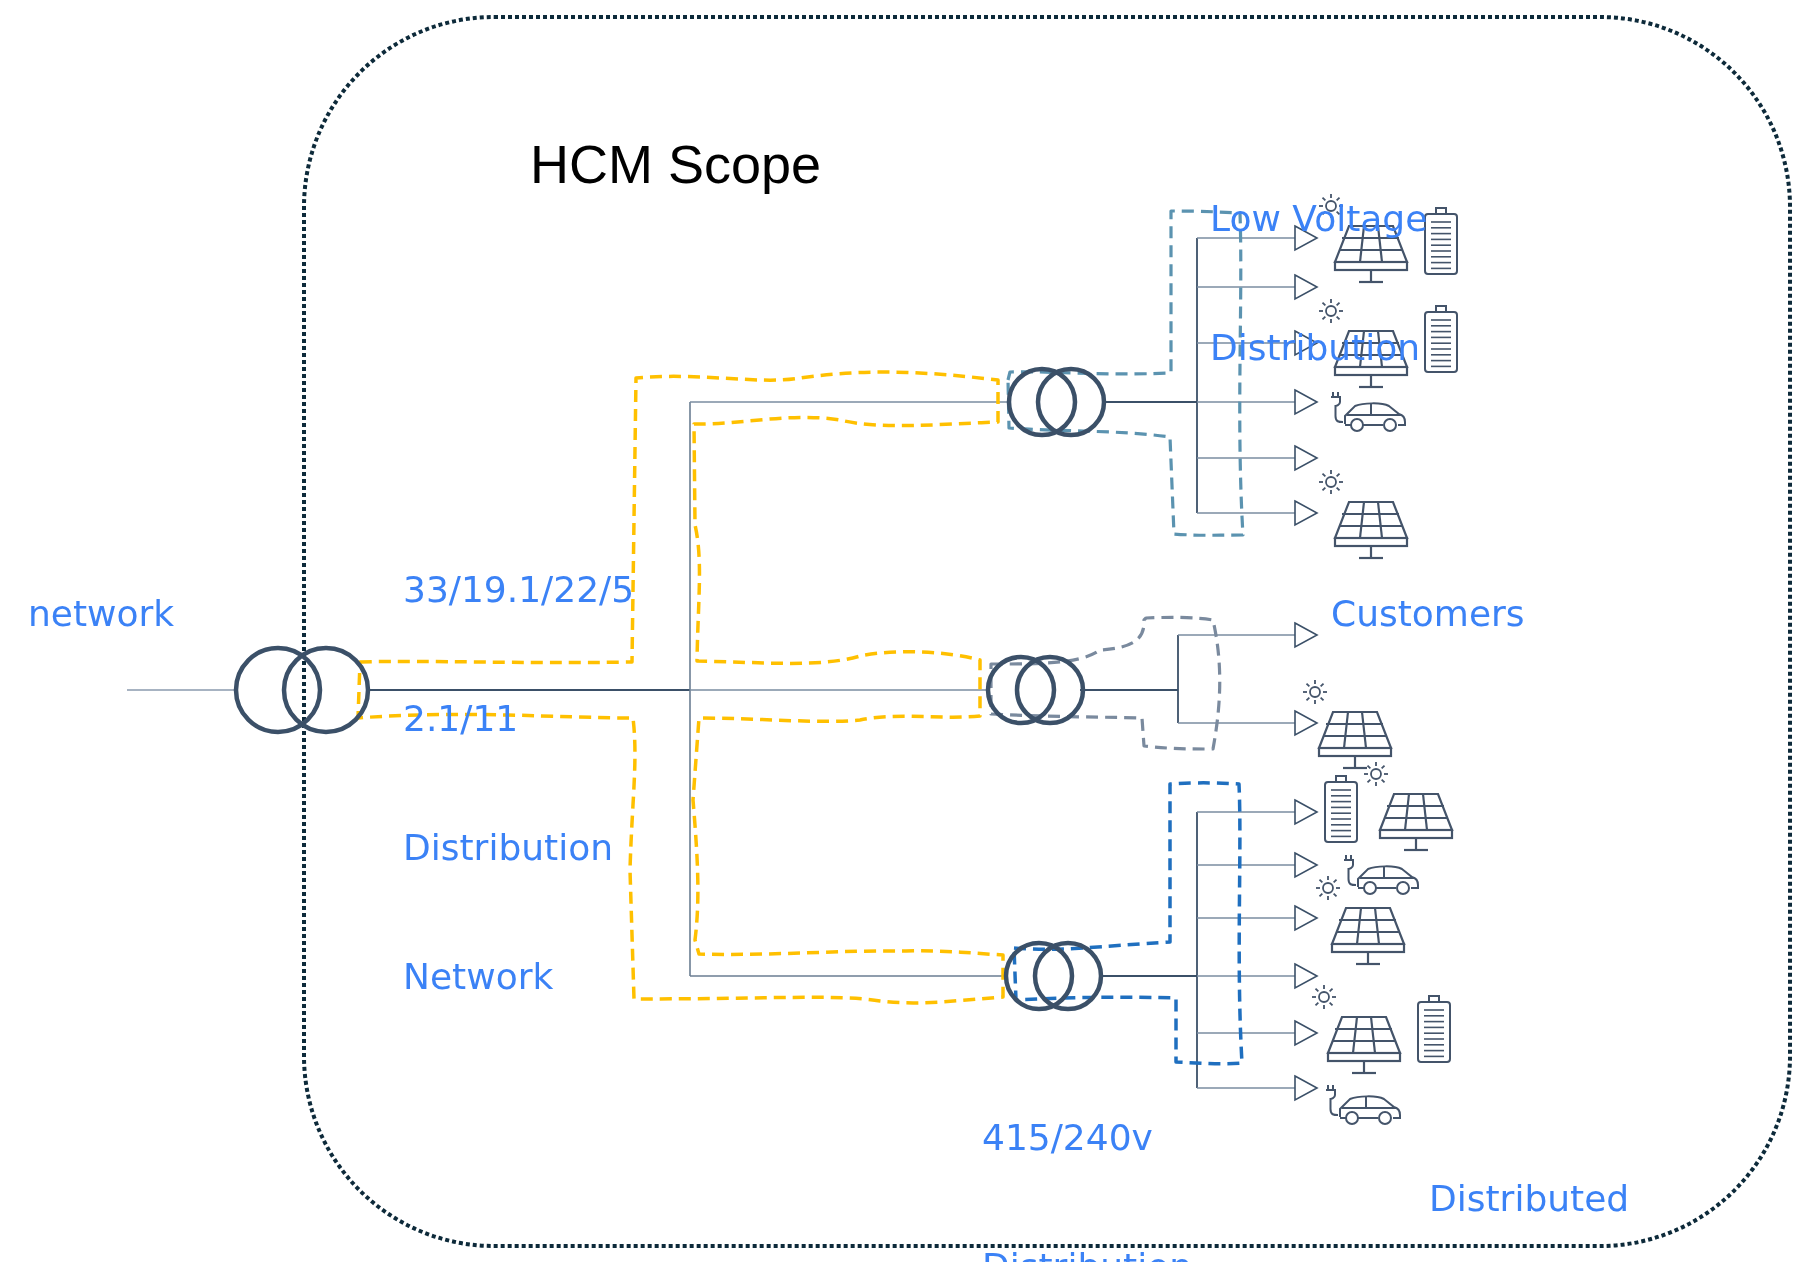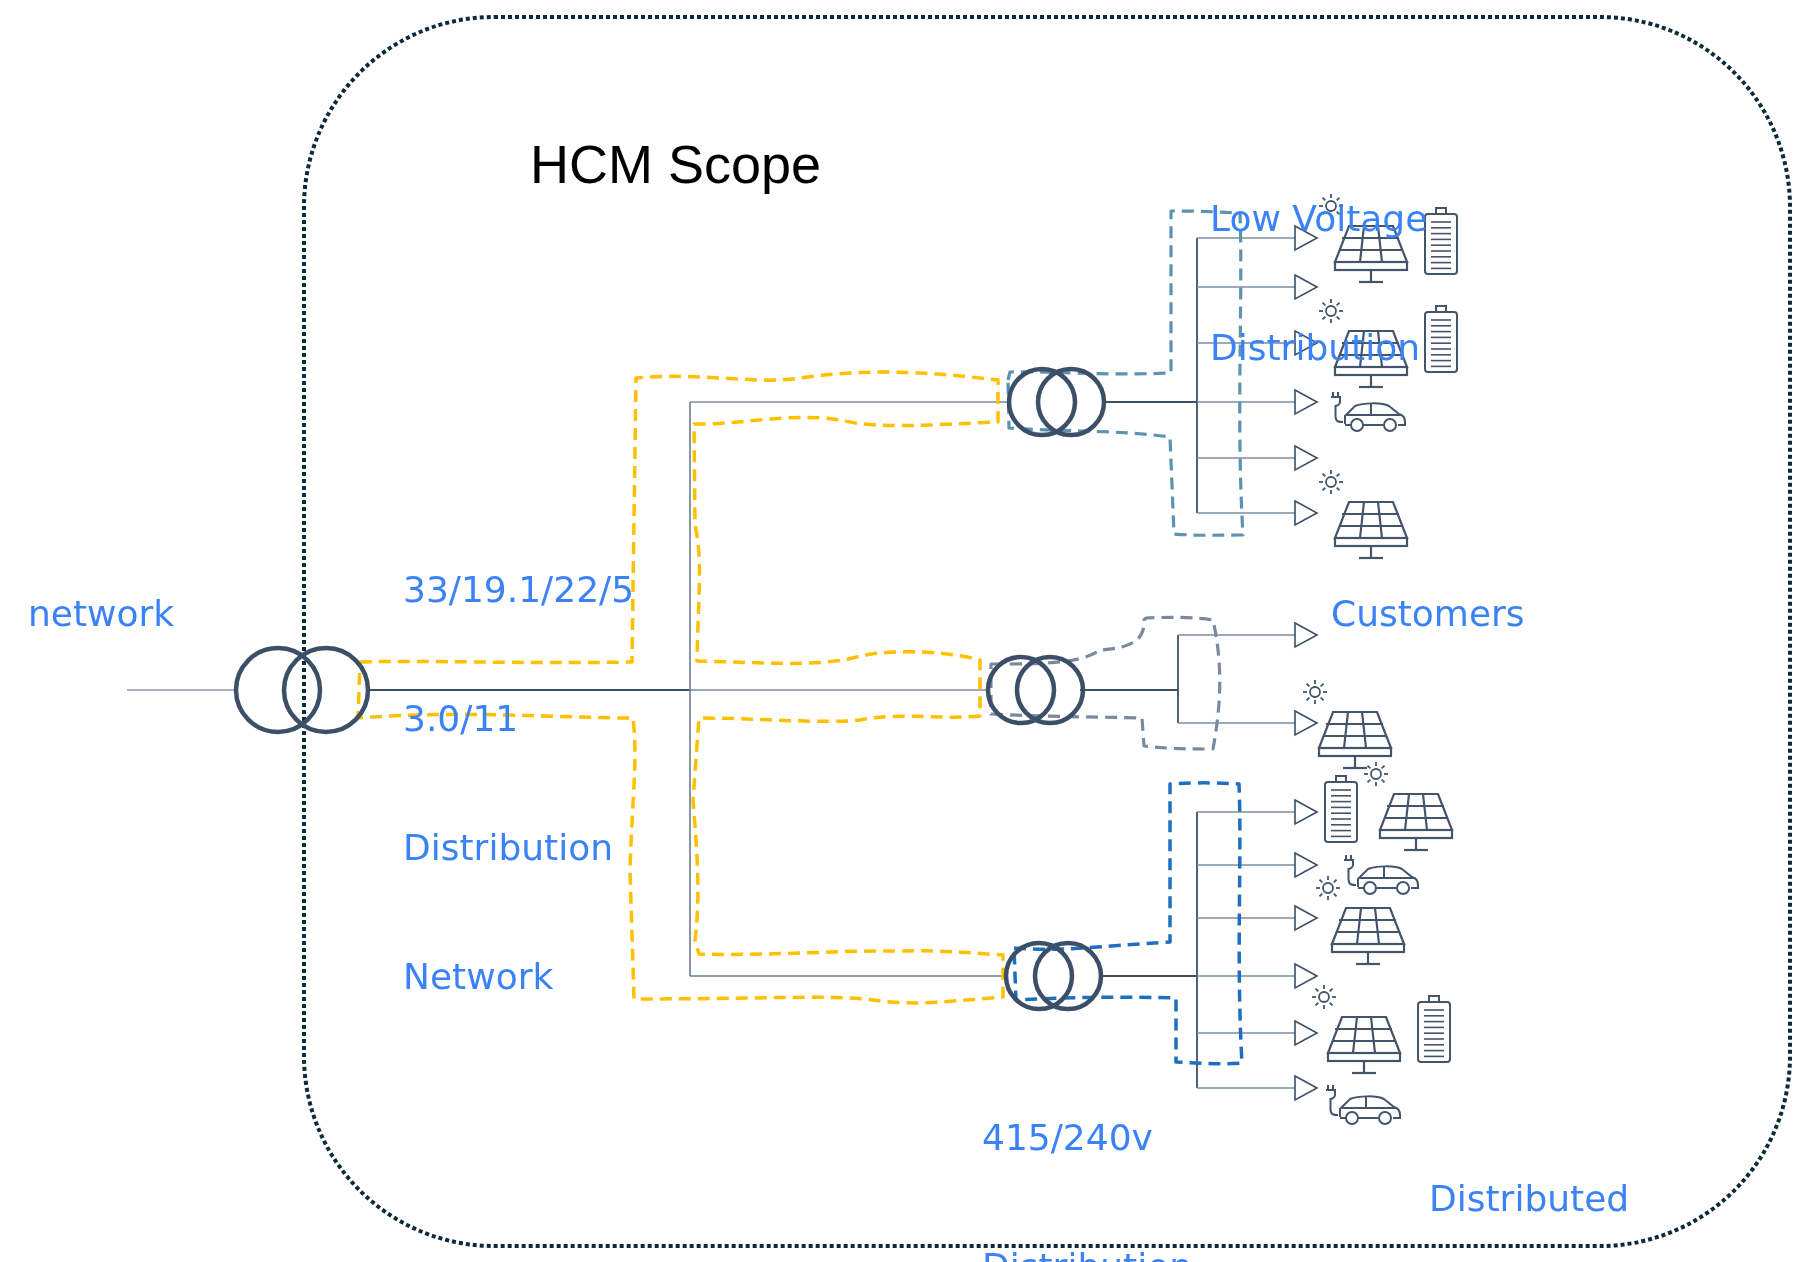--- a/index.html
+++ b/index.html
@@ -298,21 +298,21 @@
     </g>
 </svg>
 
 <div class="title" style="left:530px;top:133px;">HCM Scope</div>
 
 <div class="lbl" style="left:28px;top:506px;">
   <div>network</div>
 </div>
 <div class="lbl" style="left:403px;top:482px;">
   <div>33/19.1/22/5</div>
-  <div>3.0/11</div>
+  <div>2.1/11</div>
   <div>Distribution</div>
   <div>Network</div>
 </div>
 <div class="lbl" style="left:1210px;top:111px;">
   <div>Low Voltage</div>
   <div>Distribution</div>
 </div>
 <div class="lbl" style="left:1331px;top:576px;margin-top:16px;">Customers</div>
 <div class="lbl" style="left:982px;top:1030px;">
   <div>415/240v</div>

